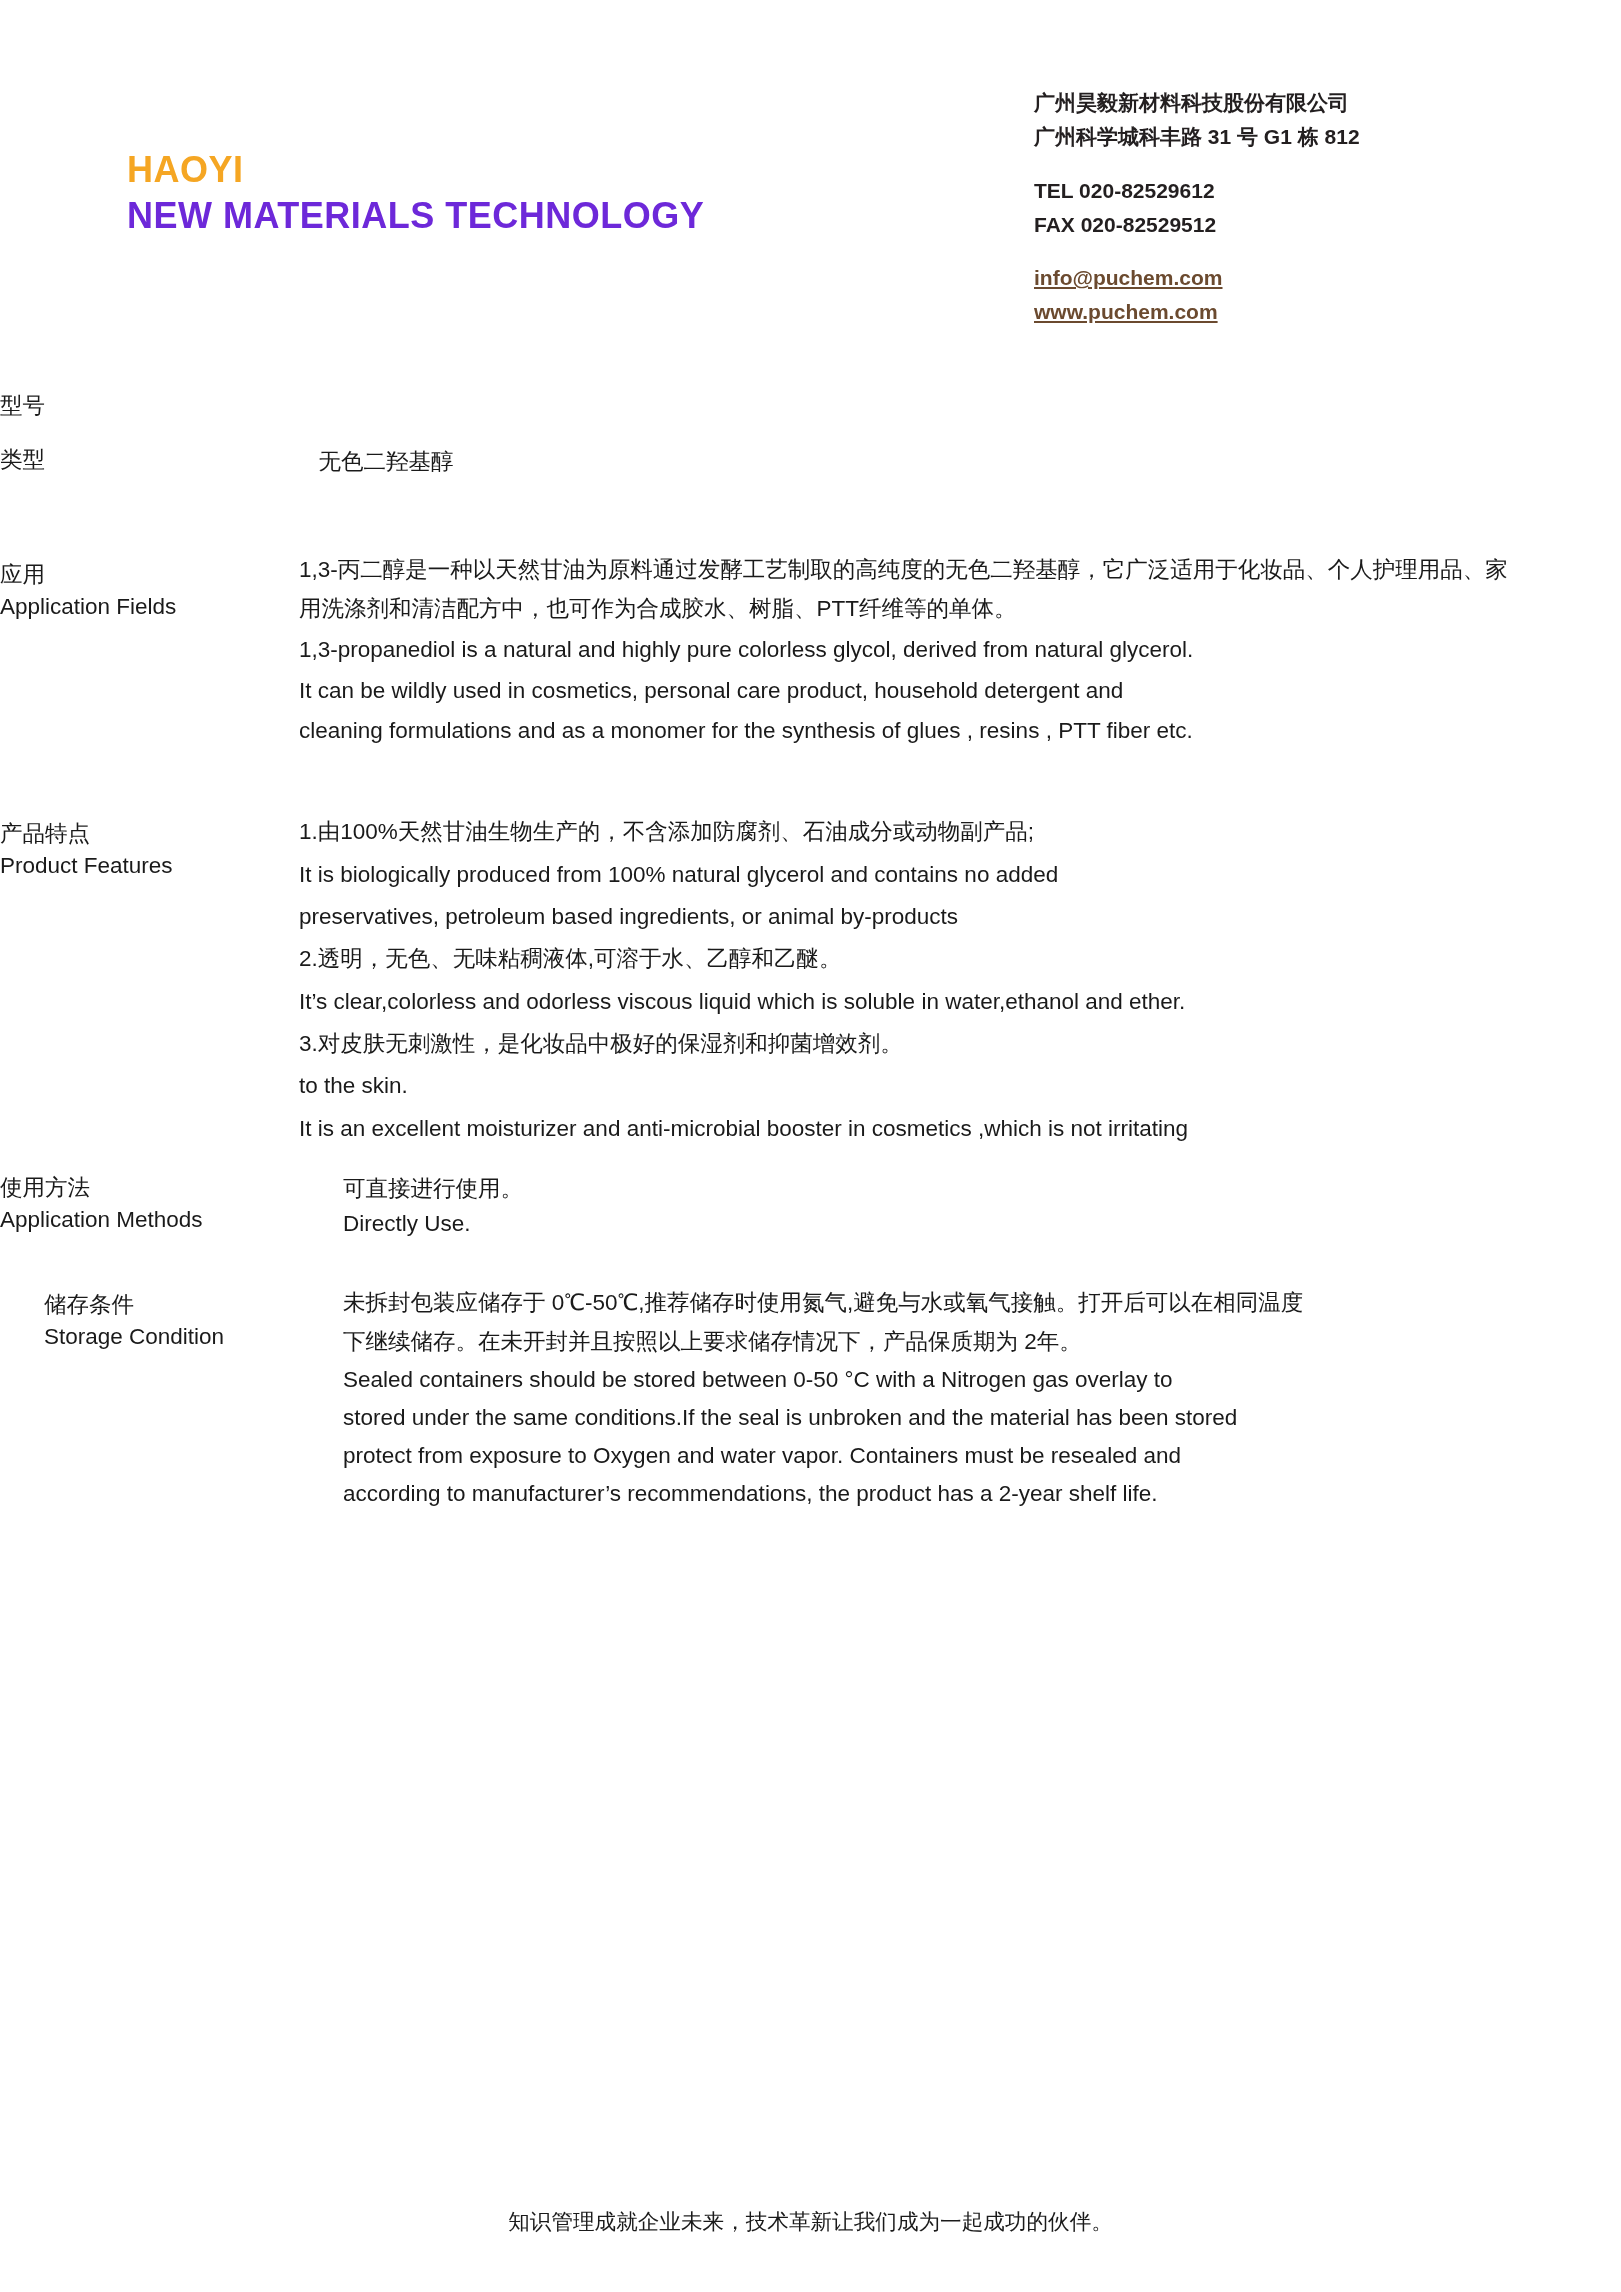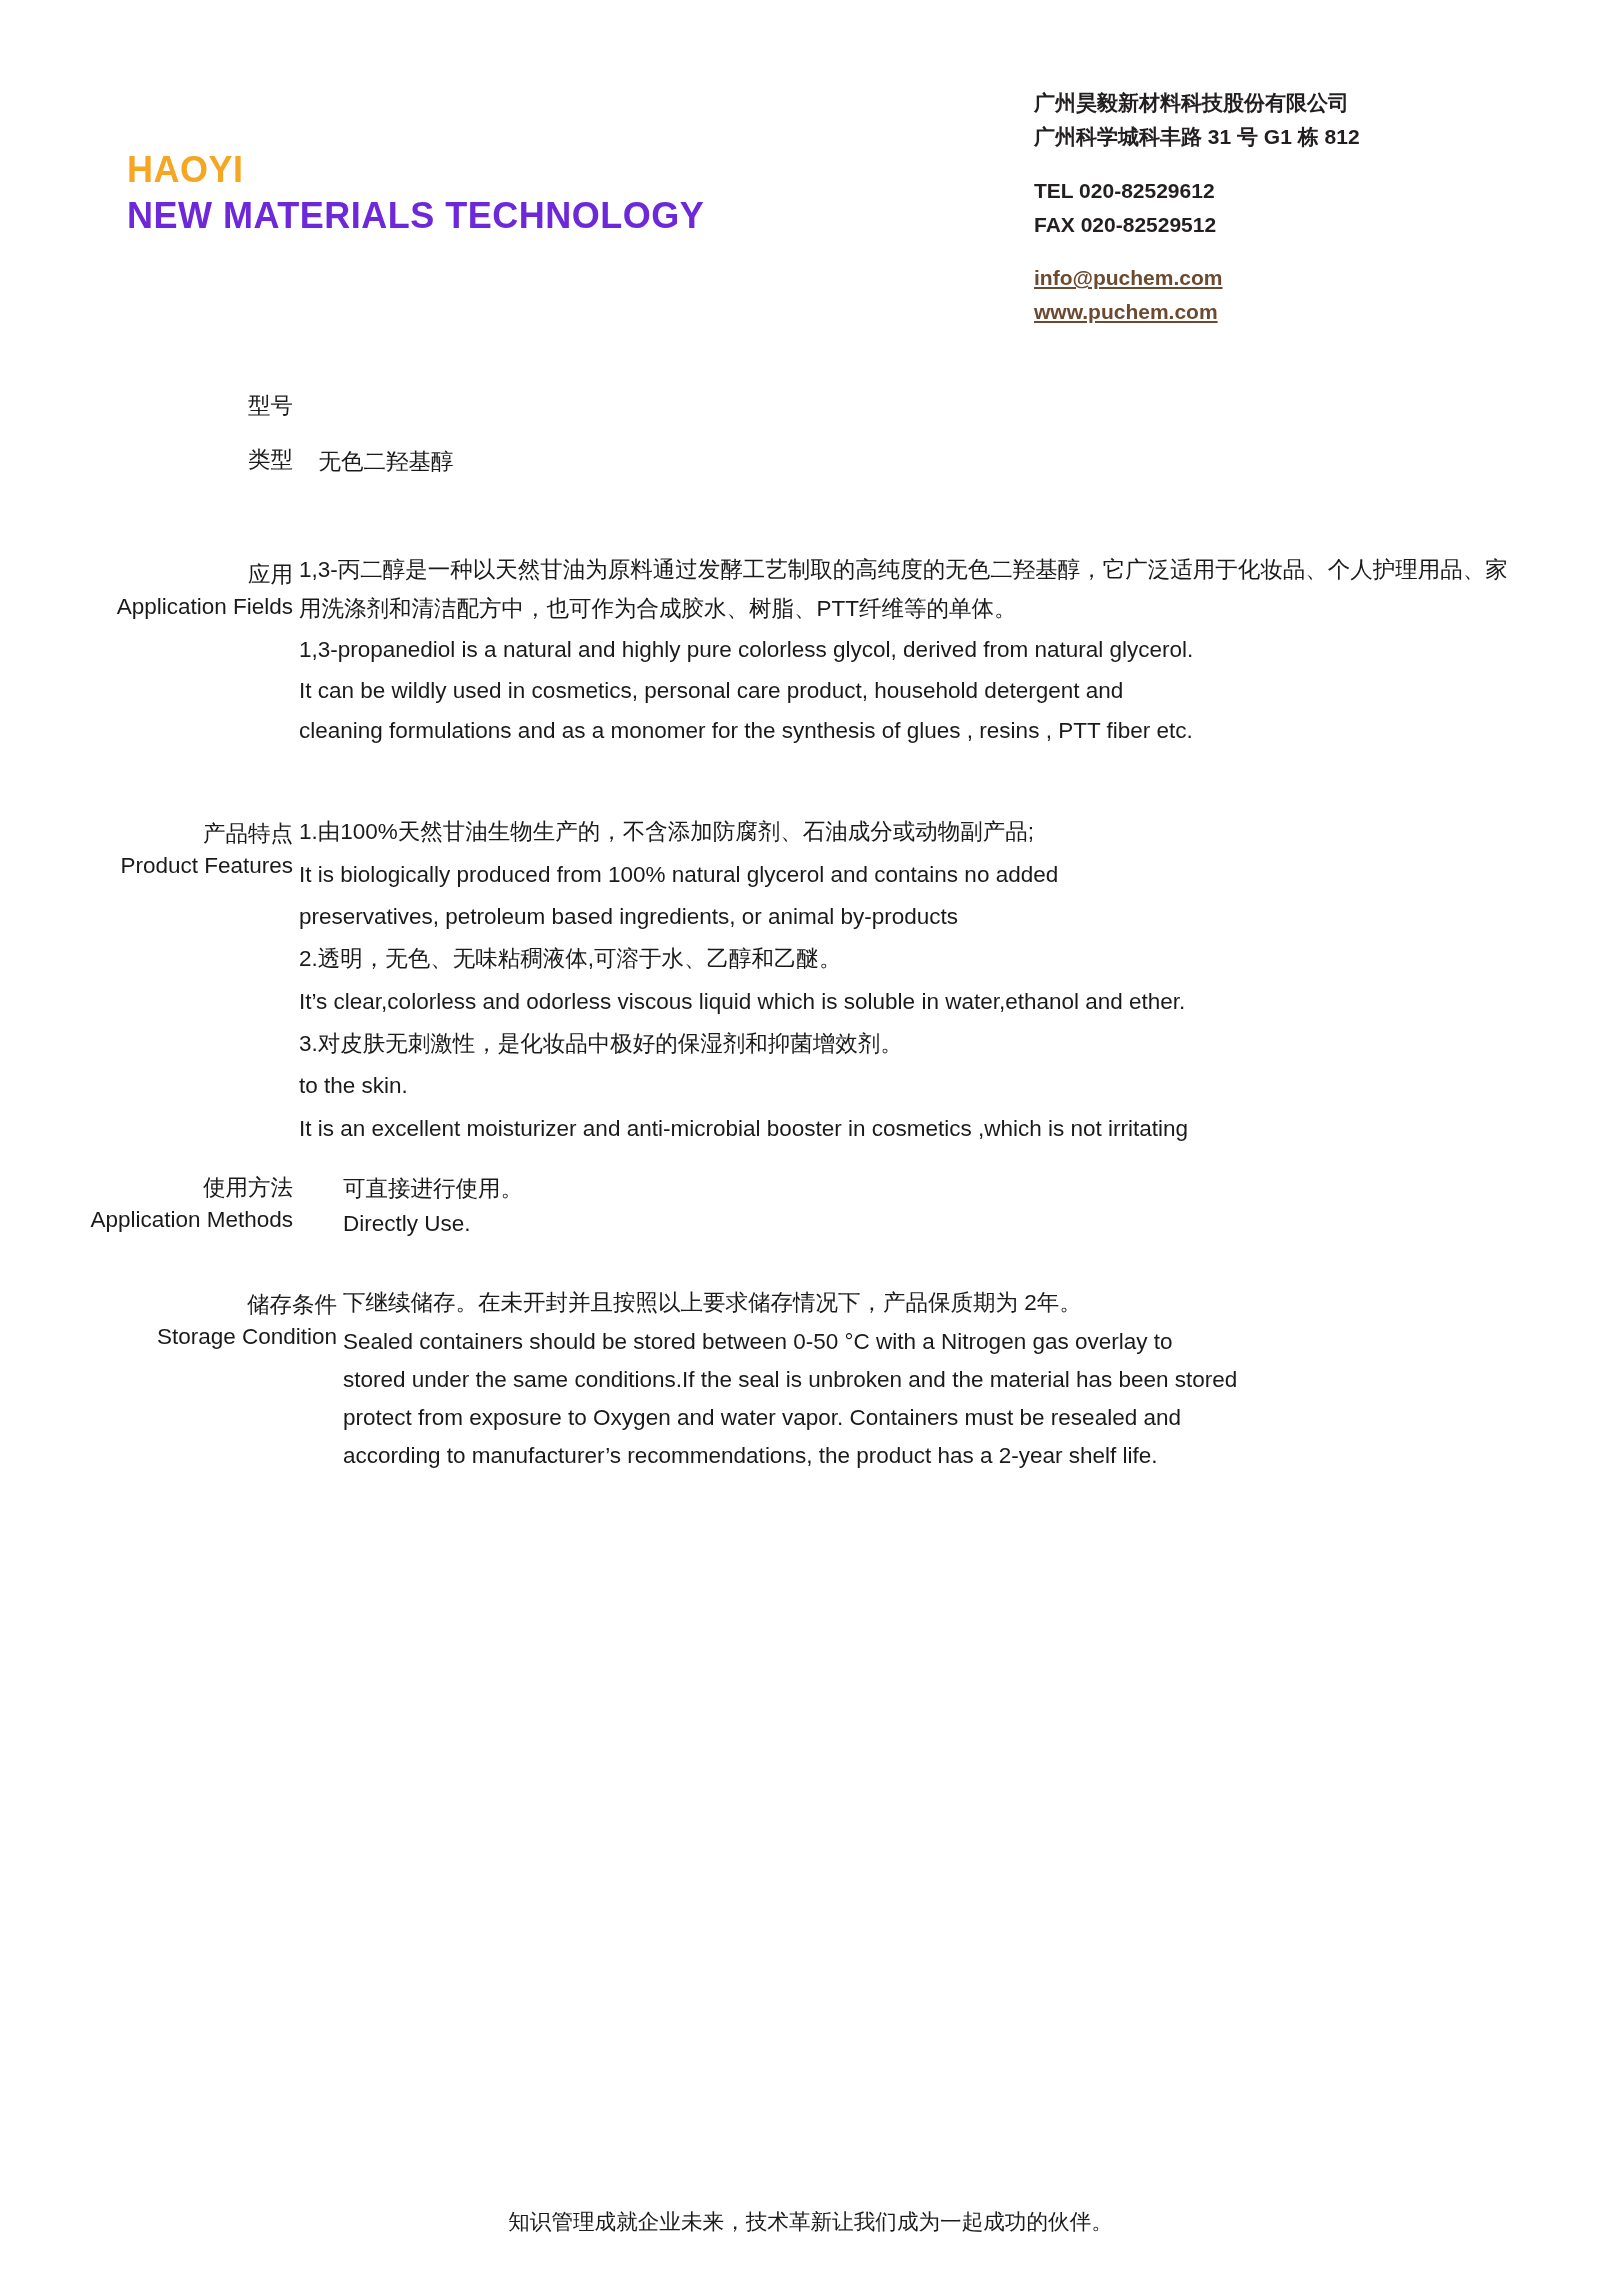--- a/index.html
+++ b/index.html
@@ -77,21 +77,21 @@
     right: 0;
   }
   .row {
     position: relative;
     display: flex;
     align-items: flex-start;
   }
   .label {
     width: 299px;
     flex: 0 0 299px;
-    text-align: right;
+    text-align: left;
     font-size: 22.5px;
     line-height: 1.42;
     color: #1a1a1a;
     padding-right: 5.9px;
     box-sizing: border-box;
   }
   .label .cn { display: block; }
   .label .en { display: block; }
   .value {
     flex: 1;
@@ -219,20 +219,21 @@
         <p>Directly Use.</p>
       </div>
     </div>
 
     <div class="row row-storage">
       <div class="label">
         <span class="cn">储存条件</span>
         <span class="en">Storage Condition</span>
       </div>
       <div class="value">
+        <p class="cnpara">未拆封包装应储存于 0℃-50℃,推荐储存时使用氮气,避免与水或氧气接触。打开后可以在相同温度</p>
         <p class="cnpara">下继续储存。在未开封并且按照以上要求储存情况下，产品保质期为 2年。</p>
         <p class="enpara">Sealed containers should be stored between 0-50 °C with a Nitrogen gas overlay to</p>
         <p class="enpara">stored under the same conditions.If the seal is unbroken and the material has been stored</p>
         <p class="enpara">protect from exposure to Oxygen and water vapor. Containers must be resealed      and</p>
         <p class="enpara"> according to manufacturer’s recommendations, the product has a 2-year shelf life.</p>
       </div>
     </div>
 
   </div>
 

